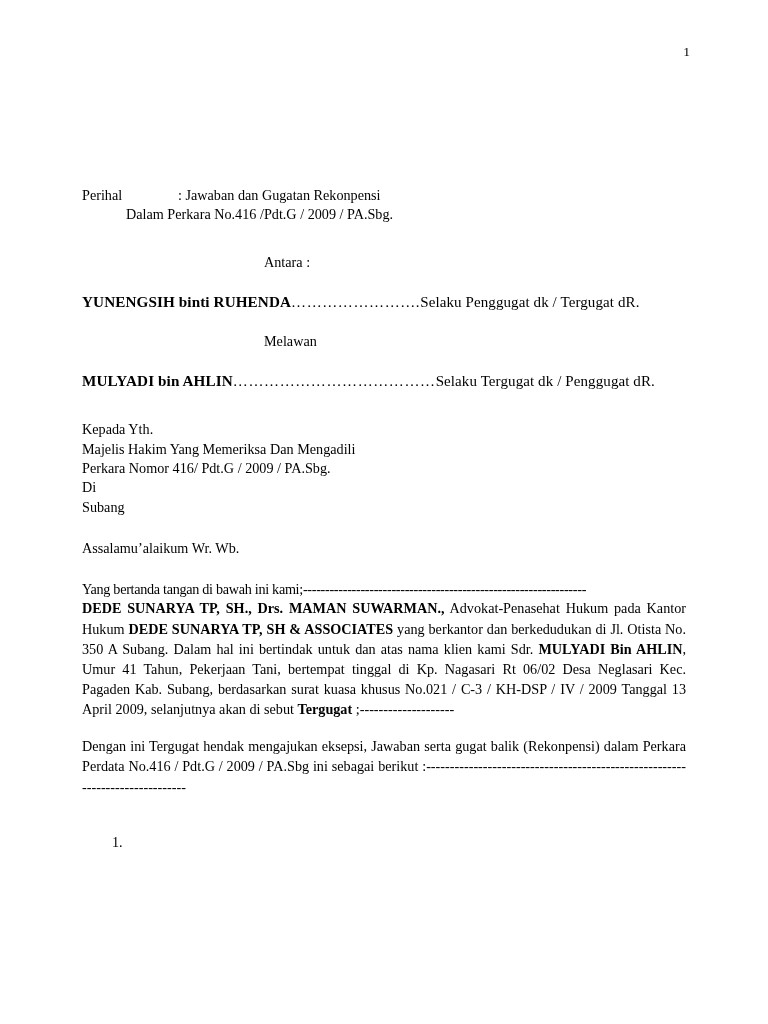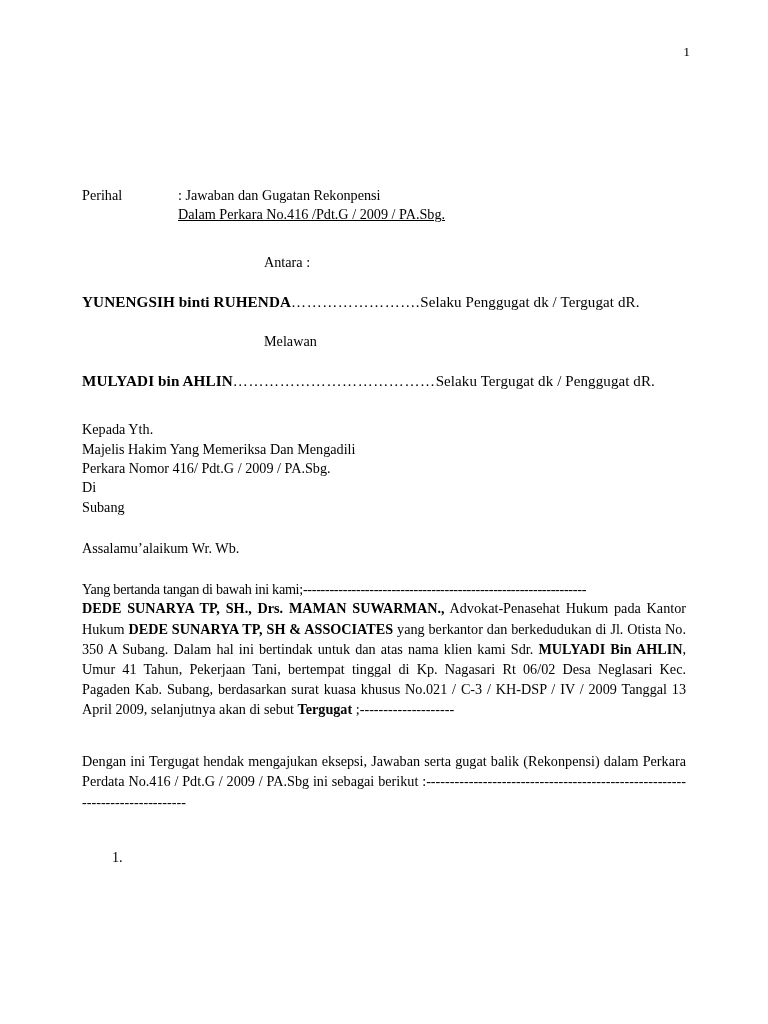--- a/index.html
+++ b/index.html
@@ -49,24 +49,23 @@
     line-height: 1.35;
   }
   .row .label {
     width: 96px;
     flex: 0 0 96px;
   }
   .row .value {
     flex: 1 1 auto;
   }
   .indent-96 {
-    margin-left: 96px;
+    margin-left: 44px;
     font-size: 14.2px;
     line-height: 1.35;
-    text-decoration: underline;
   }
   .center-ish {
     margin-left: 182px;
     font-size: 14.2px;
   }
   .center-ish2 {
     margin-left: 182px;
     font-size: 14.2px;
   }
   .gap-sm { height: 13px; }
@@ -85,21 +84,21 @@
     letter-spacing: 0.6px;
   }
   .addr {
     font-size: 14.2px;
     line-height: 1.36;
   }
   .para {
     font-size: 14.2px;
     line-height: 1.42;
     text-align: justify;
-    margin-top: 19px;
+    margin-top: 4px;
   }
   .para.j { text-align: justify; }
   .heading-ul {
     font-weight: bold;
     text-decoration: underline;
     font-size: 14.6px;
   }
   .numbered {
     display: flex;
     font-size: 14.2px;

